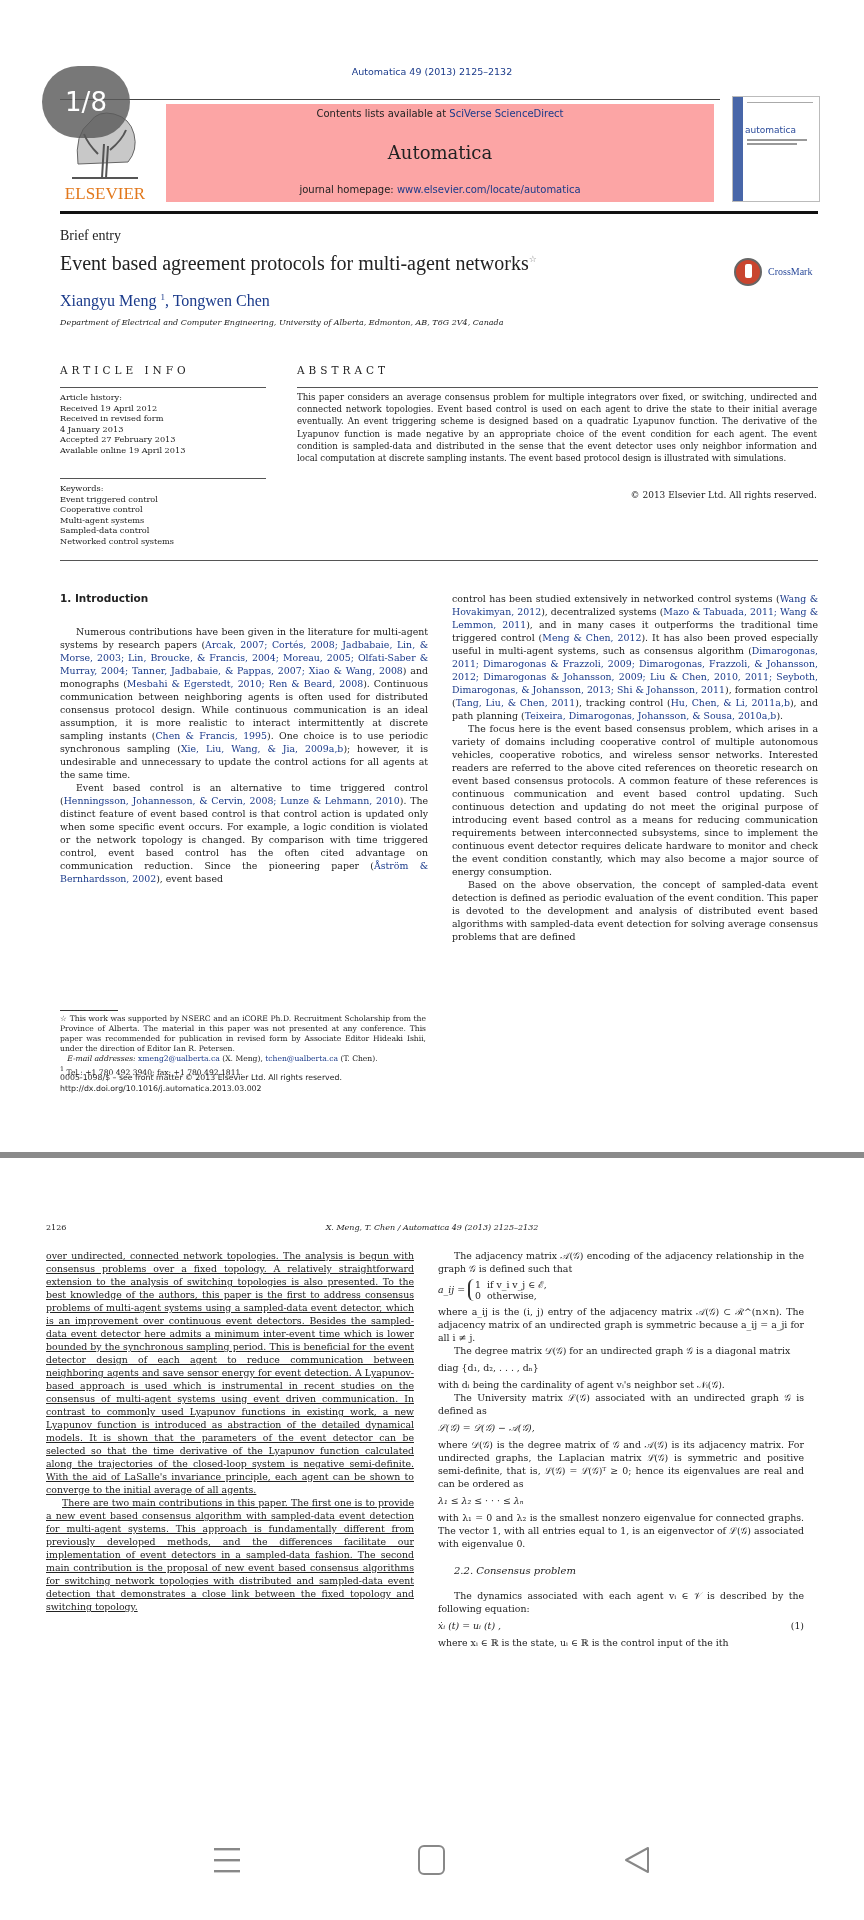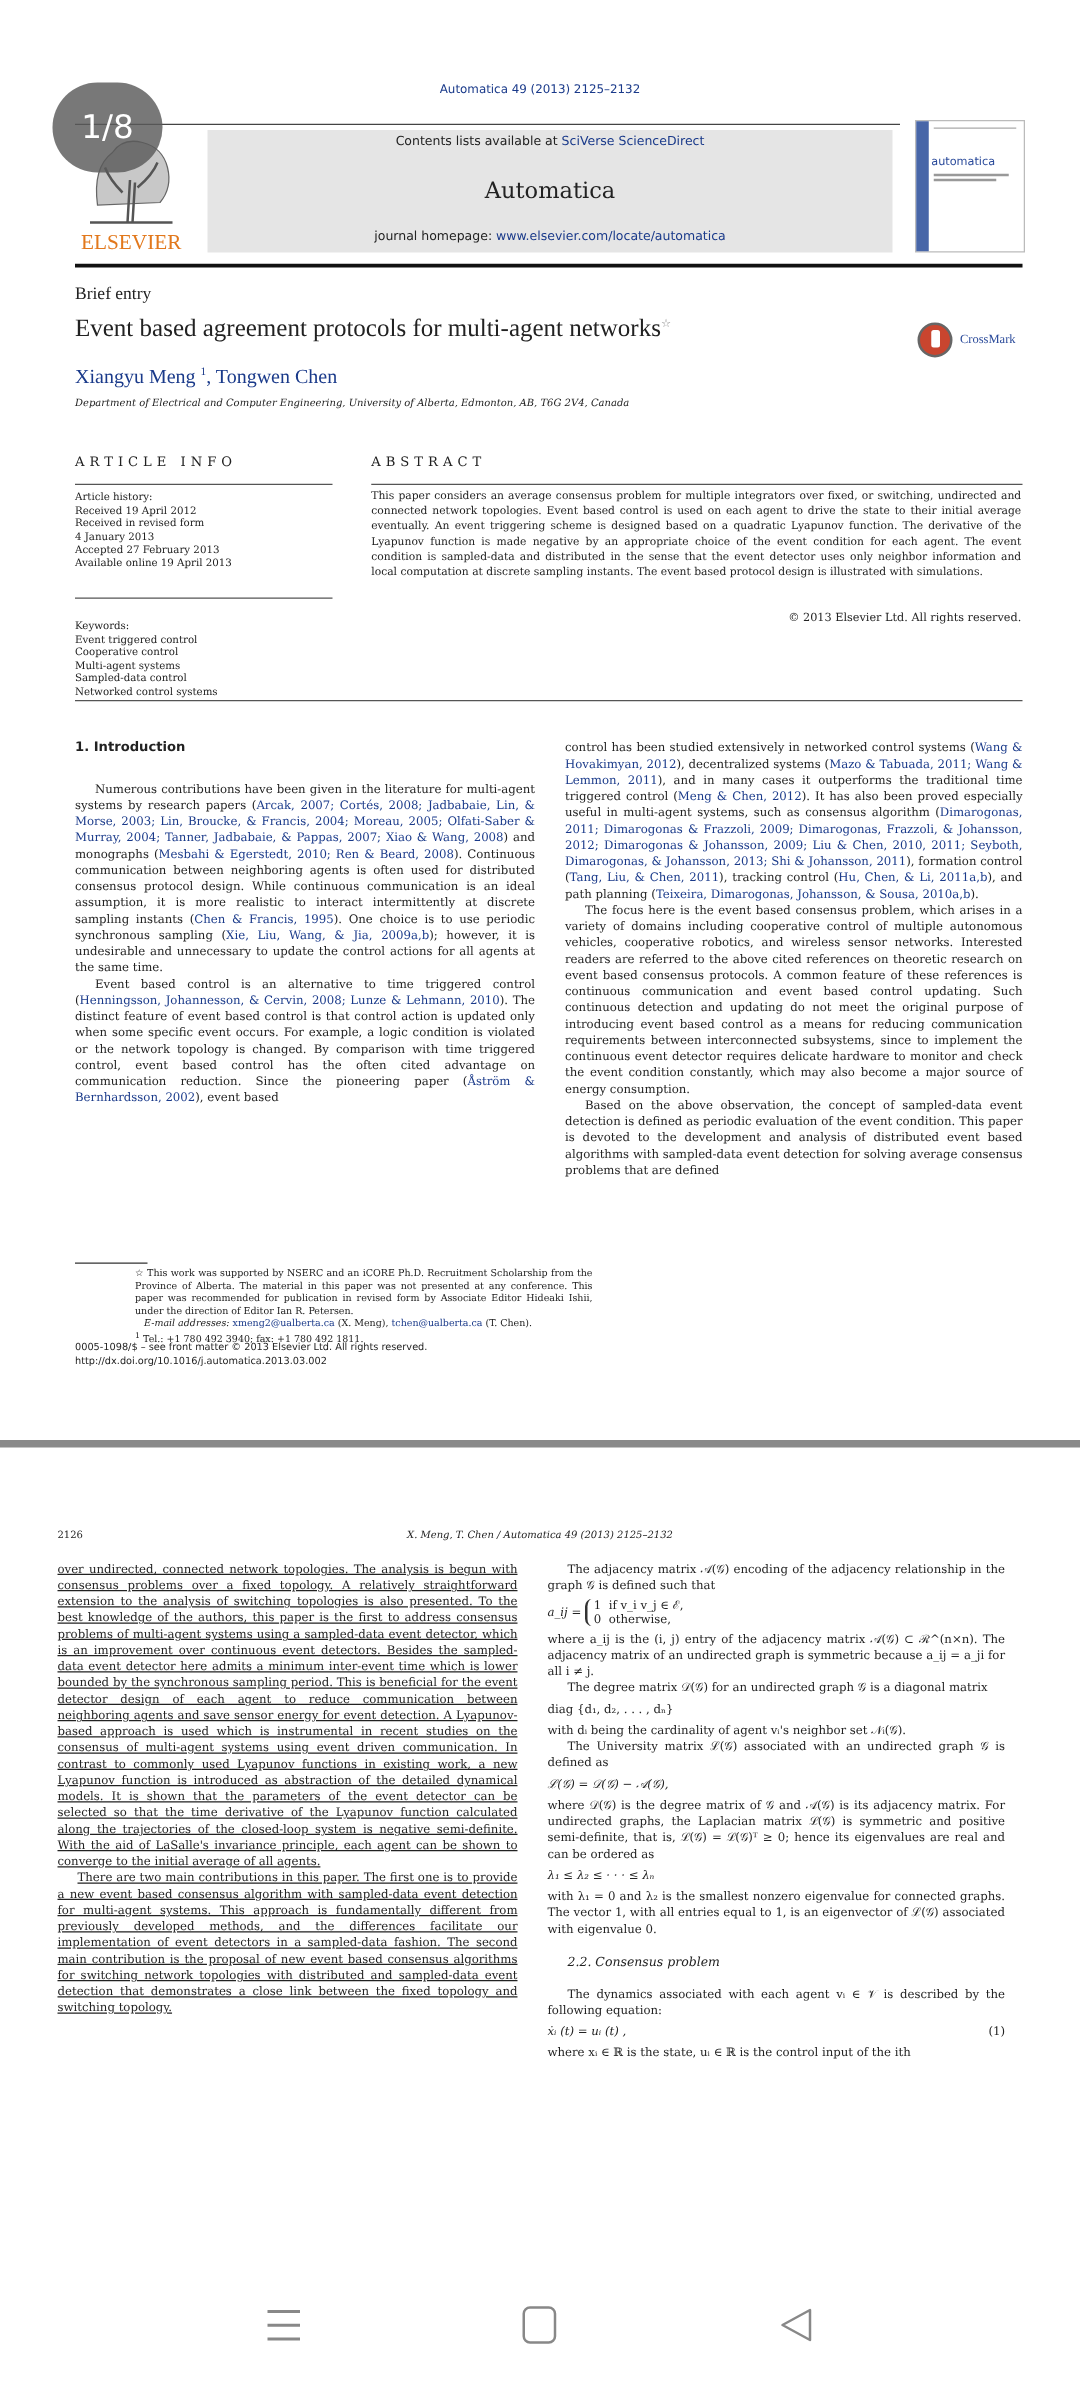--- a/index.html
+++ b/index.html
@@ -9,21 +9,21 @@
   #page2 { top: 1160px; height: 640px; }
   .separator { position: absolute; left: 0; top: 1152px; width: 864px; height: 6px; background: #8a8a8a; }
   .link { color: #1a3a8a; }
   
   .page-indicator { position: absolute; left: 42px; top: 66px; width: 88px; height: 72px; border-radius: 36px; background: rgba(90,90,90,0.82); color: #fff; font-family: "DejaVu Sans", sans-serif; font-size: 26px; display: flex; align-items: center; justify-content: center; z-index: 5; }
   .journal-ref { position: absolute; left: 0; width: 864px; top: 66px; text-align: center; font-family: "DejaVu Sans", sans-serif; font-size: 9.5px; color: #1a3a8a; }
   .top-rule { position: absolute; left: 60px; top: 99px; width: 660px; height: 1px; background: #444; }
   .elsevier-logo { position: absolute; left: 60px; top: 104px; width: 90px; height: 96px; }
   .elsevier-tree { position: absolute; left: 8px; top: 0; width: 74px; height: 76px; }
   .elsevier-word { position: absolute; left: 0; top: 80px; width: 90px; text-align: center; font-family: "Liberation Serif", serif; font-size: 17px; color: #e2781c; letter-spacing: 0px; }
-  .banner { position: absolute; left: 166px; top: 104px; width: 548px; height: 98px; background: #e5e5e5; text-align: center; font-family: "DejaVu Sans", sans-serif; }
+  .banner { position: absolute; left: 166px; top: 104px; width: 548px; height: 98px; background: #fca5a5; text-align: center; font-family: "DejaVu Sans", sans-serif; }
   .banner .contents { position: absolute; top: 4px; left: 0; width: 100%; font-size: 10px; color: #222; }
   .banner .journal-title { position: absolute; top: 38px; left: 0; width: 100%; font-family: "DejaVu Serif", serif; font-size: 18px; color: #222; }
   .banner .homepage { position: absolute; top: 80px; left: 0; width: 100%; font-size: 10px; color: #222; }
   .cover { position: absolute; left: 732px; top: 96px; width: 86px; height: 104px; border: 1px solid #bbb; background: #fff; }
   .cover .bar { position: absolute; left: 0; top: 0; width: 10px; height: 100%; background: #4866a8; }
   .cover .title { position: absolute; left: 12px; top: 28px; font-family: "DejaVu Sans", sans-serif; font-size: 9px; color: #2a4a9a; }
   .cover .sub { position: absolute; left: 14px; top: 42px; width: 60px; height: 2px; background: #999; }
   .cover .sub2 { position: absolute; left: 14px; top: 46px; width: 50px; height: 2px; background: #999; }
   .cover .topline { position: absolute; left: 14px; top: 5px; width: 66px; height: 1px; background: #aaa; }
   .thick-rule { position: absolute; left: 60px; top: 211px; width: 758px; height: 3px; background: #111; }
@@ -122,21 +122,21 @@
 
   <div class="info-block" style="top:392px;">
     <div class="hd">Article history:</div>
     <div>Received 19 April 2012</div>
     <div>Received in revised form</div>
     <div>4 January 2013</div>
     <div>Accepted 27 February 2013</div>
     <div>Available online 19 April 2013</div>
   </div>
   <div class="rule" style="left:60px; top:478px; width:206px;"></div>
-  <div class="info-block" style="top:483px;margin-top:12px;">
+  <div class="info-block" style="top:483px;">
     <div class="hd">Keywords:</div>
     <div>Event triggered control</div>
     <div>Cooperative control</div>
     <div>Multi-agent systems</div>
     <div>Sampled-data control</div>
     <div>Networked control systems</div>
   </div>
 
   <div class="abstract-text">This paper considers an average consensus problem for multiple integrators over fixed, or switching, undirected and connected network topologies. Event based control is used on each agent to drive the state to their initial average eventually. An event triggering scheme is designed based on a quadratic Lyapunov function. The derivative of the Lyapunov function is made negative by an appropriate choice of the event condition for each agent. The event condition is sampled-data and distributed in the sense that the event detector uses only neighbor information and local computation at discrete sampling instants. The event based protocol design is illustrated with simulations.</div>
   <div class="copyright">© 2013 Elsevier Ltd. All rights reserved.</div>
@@ -148,21 +148,21 @@
     <p><span>Event based control is an alternative to time triggered control (</span><span class="link">Henningsson, Johannesson, &amp; Cervin, 2008; Lunze &amp; Lehmann, 2010</span><span>). The distinct feature of event based control is that control action is updated only when some specific event occurs. For example, a logic condition is violated or the network topology is changed. By comparison with time triggered control, event based control has the often cited advantage on communication reduction. Since the pioneering paper (</span><span class="link">Åström &amp; Bernhardsson, 2002</span><span>), event based</span></p>
   </div>
 
   <div class="col" style="left:452px; top:592px; width:366px;">
     <p class="noindent"><span>control has been studied extensively in networked control systems (</span><span class="link">Wang &amp; Hovakimyan, 2012</span><span>), decentralized systems (</span><span class="link">Mazo &amp; Tabuada, 2011; Wang &amp; Lemmon, 2011</span><span>), and in many cases it outperforms the traditional time triggered control (</span><span class="link">Meng &amp; Chen, 2012</span><span>). It has also been proved especially useful in multi-agent systems, such as consensus algorithm (</span><span class="link">Dimarogonas, 2011; Dimarogonas &amp; Frazzoli, 2009; Dimarogonas, Frazzoli, &amp; Johansson, 2012; Dimarogonas &amp; Johansson, 2009; Liu &amp; Chen, 2010, 2011; Seyboth, Dimarogonas, &amp; Johansson, 2013; Shi &amp; Johansson, 2011</span><span>), formation control (</span><span class="link">Tang, Liu, &amp; Chen, 2011</span><span>), tracking control (</span><span class="link">Hu, Chen, &amp; Li, 2011a,b</span><span>), and path planning (</span><span class="link">Teixeira, Dimarogonas, Johansson, &amp; Sousa, 2010a,b</span><span>).</span></p>
     <p><span>The focus here is the event based consensus problem, which arises in a variety of domains including cooperative control of multiple autonomous vehicles, cooperative robotics, and wireless sensor networks. Interested readers are referred to the above cited references on theoretic research on event based consensus protocols. A common feature of these references is continuous communication and event based control updating. Such continuous detection and updating do not meet the original purpose of introducing event based control as a means for reducing communication requirements between interconnected subsystems, since to implement the continuous event detector requires delicate hardware to monitor and check the event condition constantly, which may also become a major source of energy consumption.</span></p>
     <p><span>Based on the above observation, the concept of sampled-data event detection is defined as periodic evaluation of the event condition. This paper is devoted to the development and analysis of distributed event based algorithms with sampled-data event detection for solving average consensus problems that are defined</span></p>
   </div>
 
   <div class="fn-rule"></div>
-  <div class="footnote" style="top:1014px;margin-left:48px;">
+  <div class="footnote" style="top:1014px;">
     <span>☆</span>
     <span>This work was supported by NSERC and an iCORE Ph.D. Recruitment Scholarship from the Province of Alberta. The material in this paper was not presented at any conference. This paper was recommended for publication in revised form by Associate Editor Hideaki Ishii, under the direction of Editor Ian R. Petersen.</span><br>
     &nbsp;&nbsp;&nbsp;<span class="ital">E-mail addresses:</span>
     <span class="link">xmeng2@ualberta.ca</span><span> (X. Meng), </span><span class="link">tchen@ualberta.ca</span><span> (T. Chen).</span><br>
     <sup>1</sup>
     <span>Tel.: +1 780 492 3940; fax: +1 780 492 1811.</span>
   </div>
 
   <div class="issn" style="top:1072px;">0005-1098/$ – see front matter © 2013 Elsevier Ltd. All rights reserved.</div>
   <div class="issn link" style="top:1083px;">http://dx.doi.org/10.1016/j.automatica.2013.03.002</div>

